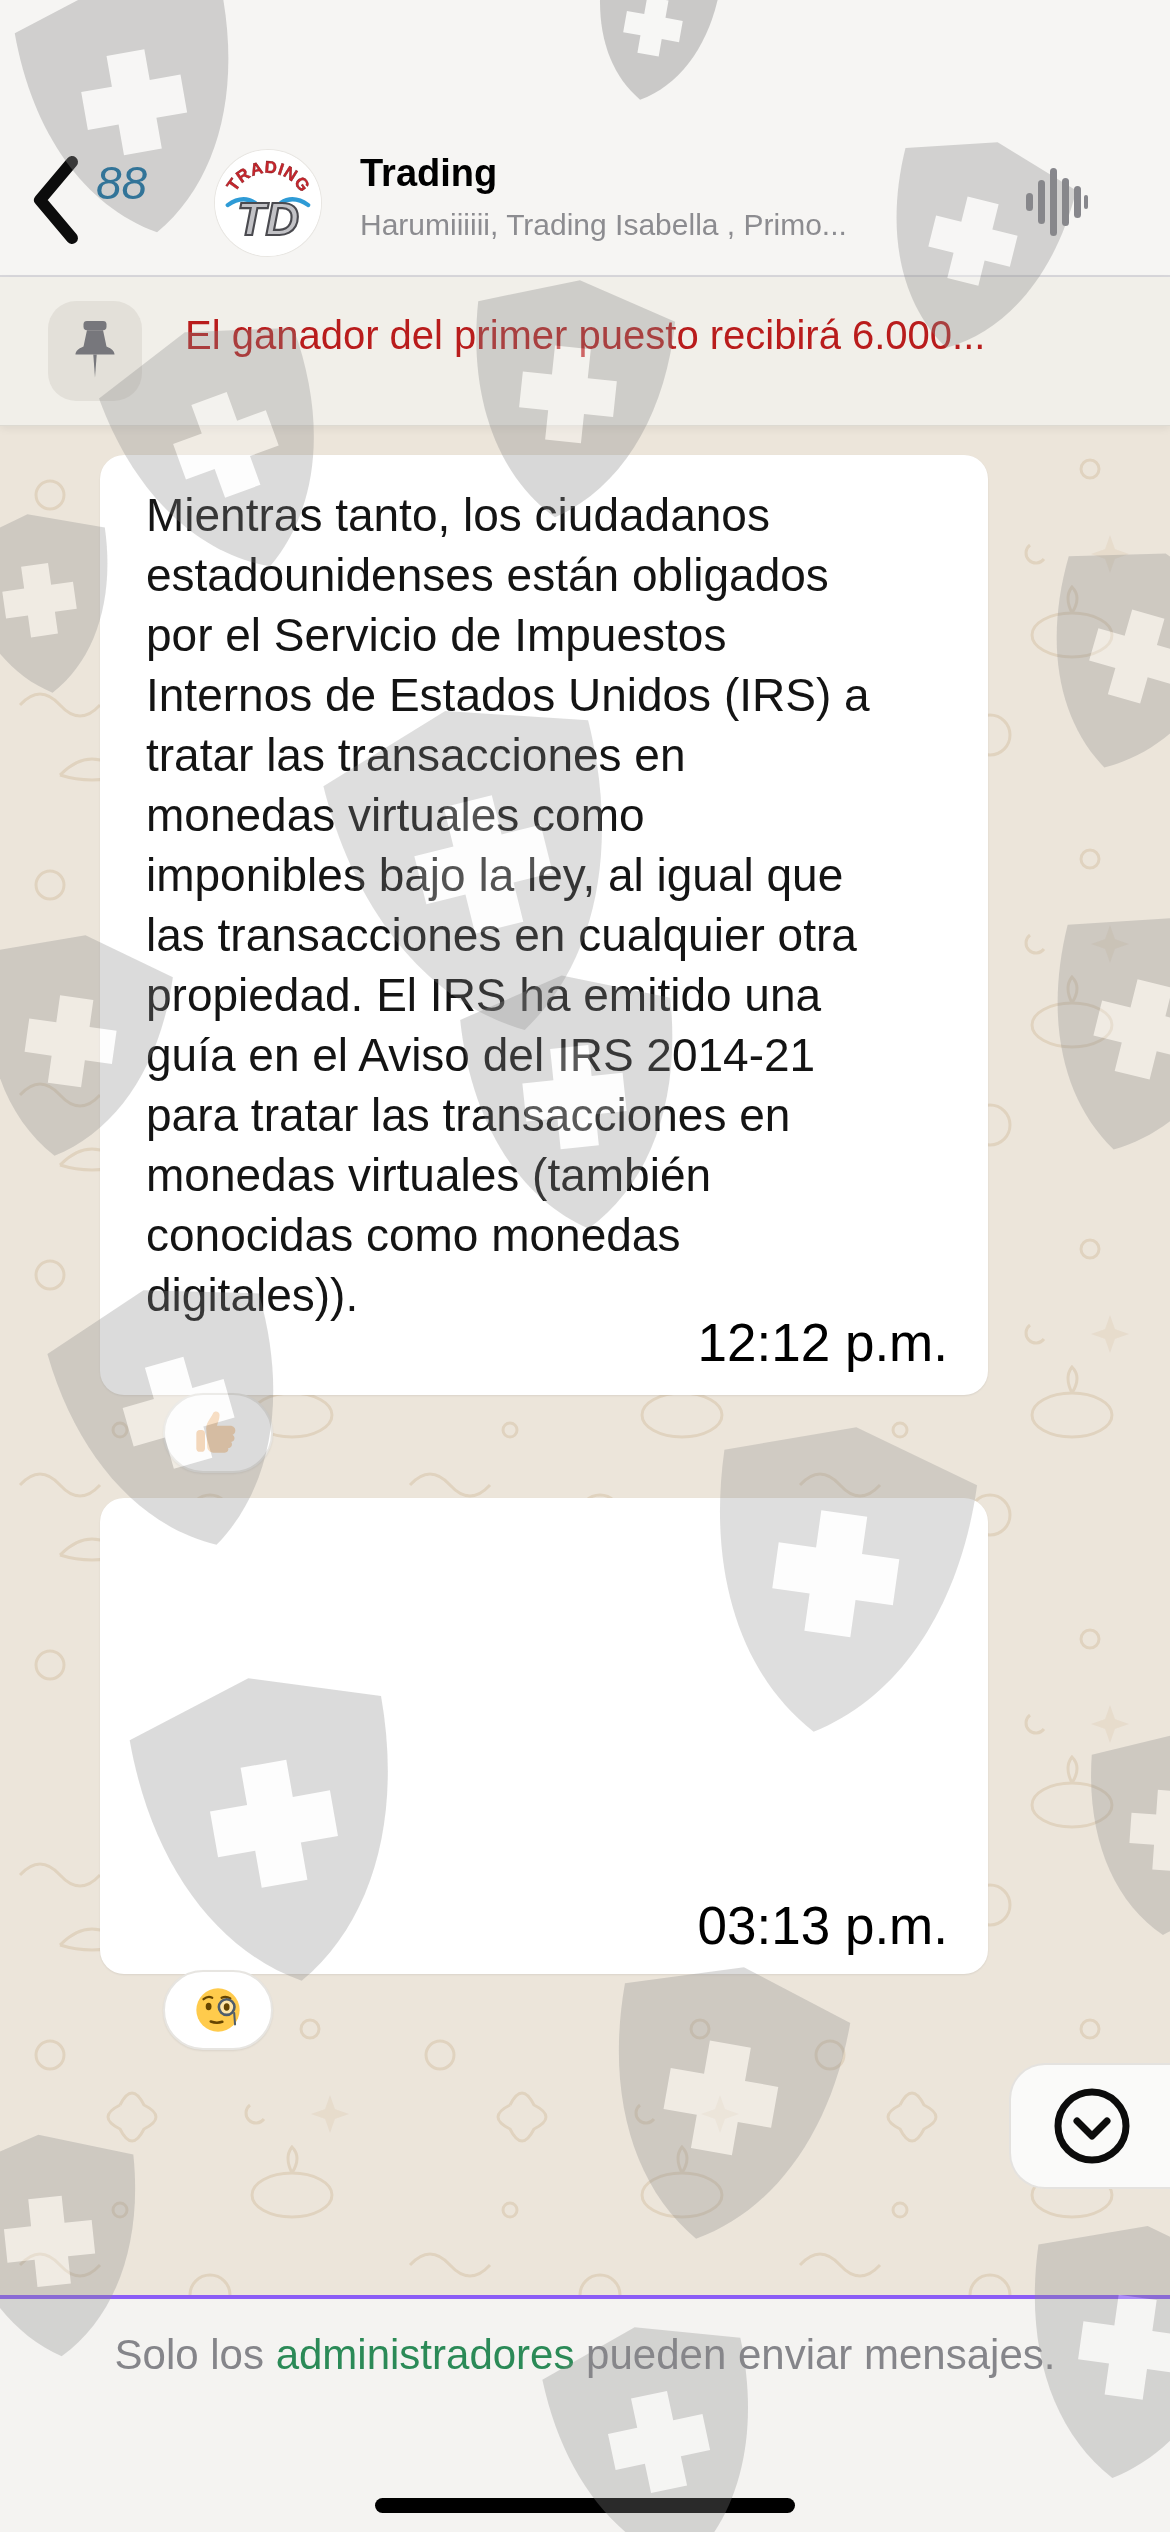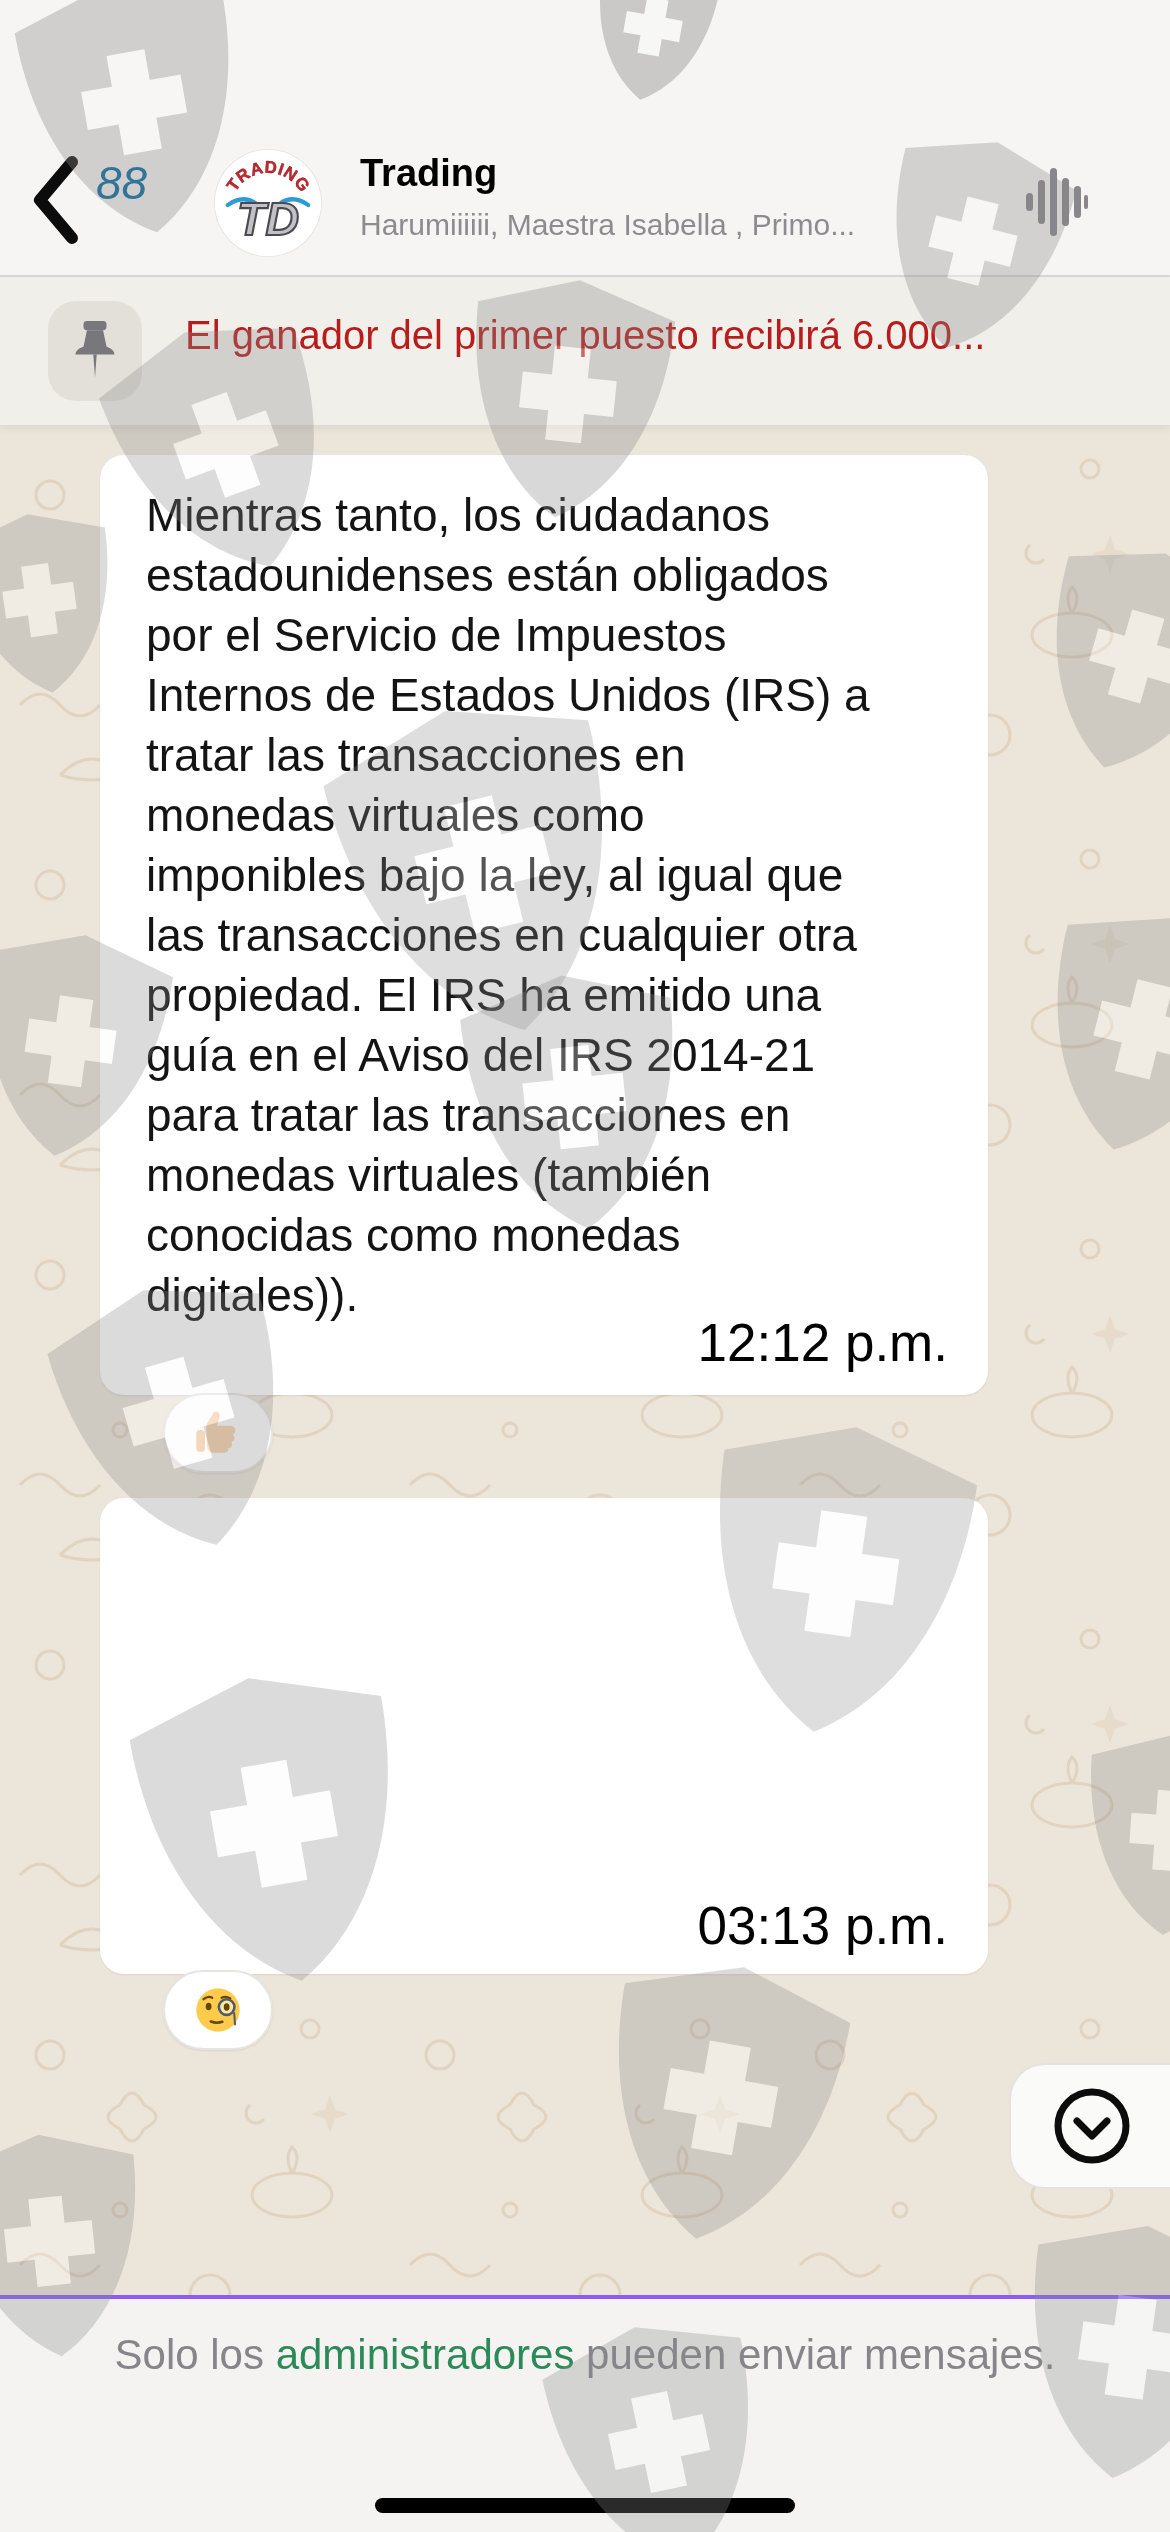--- a/index.html
+++ b/index.html
@@ -74,21 +74,21 @@
         <path id="arcpath" d="M17 45 A 35 35 0 0 1 83 45" fill="none"></path>
         <text font-size="16" font-weight="bold" fill="#c8252c" stroke="#7e1418" stroke-width="0.4" letter-spacing="0.5">
           <textPath href="#arcpath" startOffset="6%">TRADING</textPath>
         </text>
         <path d="M12 52 q14 -10 26 -2" fill="none" stroke="#2e9bd6" stroke-width="4" stroke-linecap="round"></path>
         <path d="M88 52 q-14 -10 -26 -2" fill="none" stroke="#2e9bd6" stroke-width="4" stroke-linecap="round"></path>
         <text x="50" y="80" font-size="44" font-weight="900" font-style="italic" text-anchor="middle" fill="#c2c2c6" stroke="#4a4a4f" stroke-width="2">TD</text>
       </svg>
     </div>
     <div class="h-title">Trading</div>
-    <div class="h-sub">Harumiiiiii, Maestra Isabella , Primo...</div>
+    <div class="h-sub">Harumiiiiii, Trading Isabella , Primo...</div>
     <svg class="voicewave" viewBox="0 0 64 80">
       <rect x="2" y="31" width="7" height="18" rx="3.5" fill="#87878c"></rect>
       <rect x="14" y="18" width="7" height="44" rx="3.5" fill="#87878c"></rect>
       <rect x="26" y="6" width="7" height="68" rx="3.5" fill="#87878c"></rect>
       <rect x="38" y="16" width="7" height="48" rx="3.5" fill="#87878c"></rect>
       <rect x="50" y="24" width="7" height="32" rx="3.5" fill="#87878c"></rect>
       <rect x="60" y="33" width="4" height="14" rx="2" fill="#87878c"></rect>
     </svg>
   </div>
 

